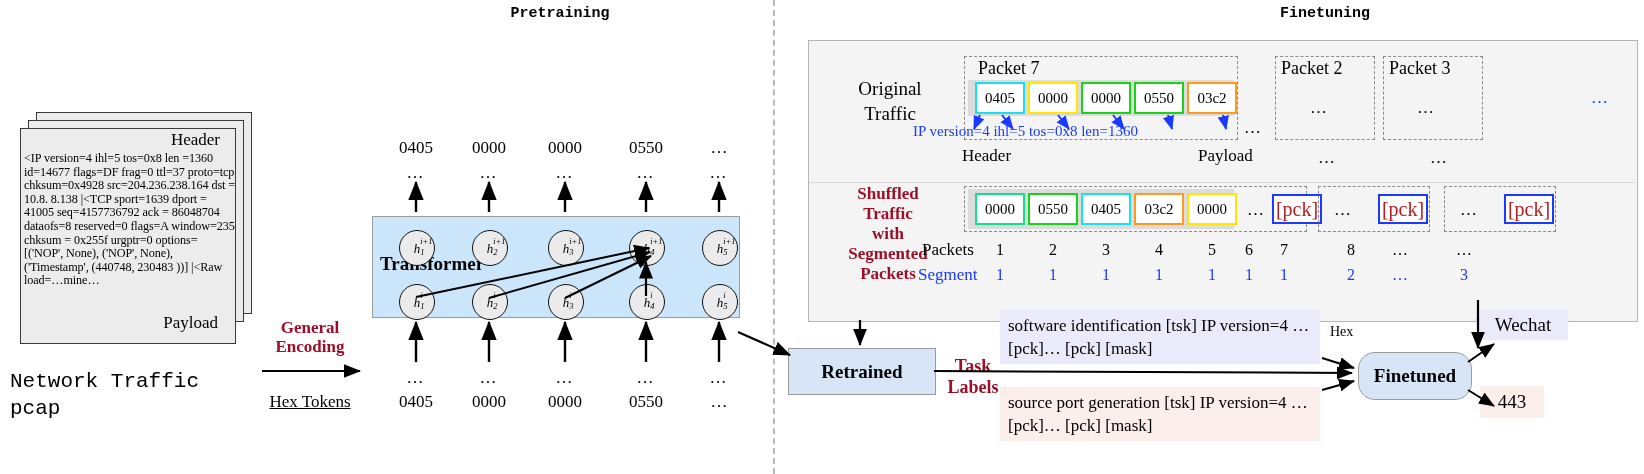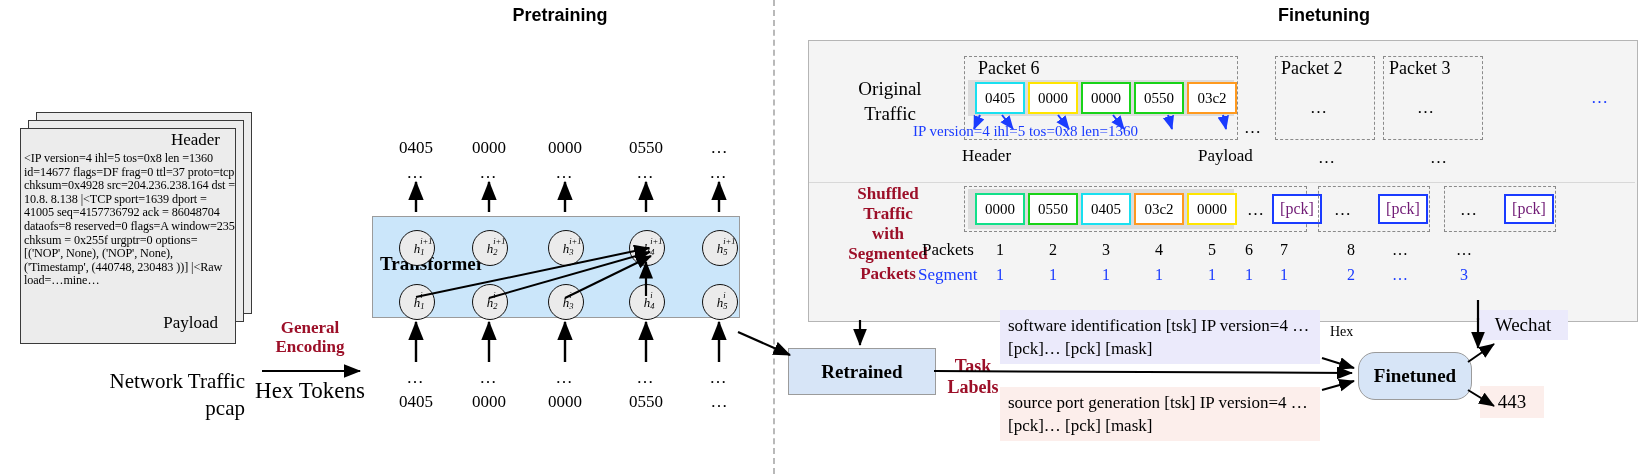--- a/index.html
+++ b/index.html
@@ -1,37 +1,37 @@
 <!DOCTYPE html>
 <html><head>
 <meta charset="utf-8">
 <style>
   html,body{margin:0;padding:0;background:#ffffff;}
   body{width:1644px;height:474px;position:relative;overflow:hidden;
        font-family:"Liberation Serif","DejaVu Serif",serif;color:#000;}
   .abs{position:absolute;}
-  .ttl{font-family:Liberation Sans, sans-serif;font-weight:bold;font-size:18px;}
+  .ttl{font-family:Liberation Mono, monospace;font-weight:bold;font-size:15px;}
   .red{color:#9c0f28;font-weight:bold;font-family:"Liberation Serif","DejaVu Serif",serif;}
 
   
   #divider{left:773px;top:0;width:0;height:474px;border-left:2px dashed #b9b9b9;}
 
   
   .sheet{background:#ececec;border:1.5px solid #3a3a3a;}
   #sheet3{left:36px;top:112px;width:214px;height:200px;}
   #sheet2{left:28px;top:120px;width:214px;height:200px;}
   #sheet1{left:20px;top:128px;width:214px;height:214px;background:#ececec;}
   #hdrLabel{left:20px;top:130px;width:214px;font-size:17px;text-align:right;padding-right:14px;box-sizing:border-box;}
   #pcapText{left:24px;top:152px;width:212px;font-size:12.2px;line-height:13.6px;letter-spacing:-0.1px;}
   #payLabel{left:20px;top:313px;width:214px;font-size:17px;text-align:right;padding-right:16px;box-sizing:border-box;}
-  #ntLabel{left:10px;top:368px;width:235px;font-size:21px;line-height:27px;text-align:right;}
+  #ntLabel{left:10px;top:368px;width:235px;font-size:21px;line-height:27px;text-align:left;font-family:Liberation Mono, monospace;}
 
   
   #genEnc{left:240px;top:318px;width:140px;font-size:17px;line-height:19px;text-align:center;}
-  #hexTok{left:240px;top:378px;width:140px;font-size:23px;text-align:center;}
+  #hexTok{left:240px;top:392px;width:140px;font-size:17px;text-align:center;text-decoration:underline;}
 
   
   #tfBox{left:372px;top:216px;width:366px;height:100px;background:#cbe6fa;border:1.5px solid #9b9b9b;}
   #tfLabel{left:380px;top:253px;font-size:19px;font-weight:bold;}
   .node{position:absolute;width:34px;height:34px;border-radius:50%;background:#ebebeb;border:1.4px solid #111;
         display:flex;align-items:center;justify-content:center;font-size:13px;font-style:italic;}
   .nodeTxt{position:relative;display:inline-block;line-height:1;}
   .nodeTxt .sp{position:absolute;left:100%;top:-5px;font-size:8.5px;}
   .nodeTxt .sb{position:absolute;left:100%;top:6px;font-size:8.5px;}
   .tokTop{position:absolute;font-size:17px;text-align:center;width:70px;}
@@ -42,22 +42,22 @@
   
   #ftPanel{left:808px;top:40px;width:828px;height:280px;background:#f4f4f4;border:1px solid #b5b5b5;}
   #rowDiv{left:809px;top:182px;width:826px;height:0;border-top:1px solid #d8d8d8;}
   #origLbl{left:816px;top:76px;width:148px;font-size:19px;line-height:25px;text-align:center;}
   #shufLbl{left:812px;top:184px;width:152px;font-size:17px;line-height:20px;text-align:center;}
 
   .dashbox{position:absolute;border:1.6px dashed #8a8a8a;box-sizing:border-box;}
   .graystrip{position:absolute;background:#dcdcdc;}
   .hexcell{position:absolute;background:#ffffff;border:2px solid #999;box-sizing:border-box;
            font-size:15px;display:flex;align-items:center;justify-content:center;}
-  .pckcell{position:absolute;background:#ffffff;border:2px solid #1a3bff;color:#701a75;box-sizing:border-box;
-           font-size:16px;display:flex;align-items:center;justify-content:center;}
+  .pckcell{position:absolute;background:#ffffff;border:2px solid #1a3bff;color:#b91c1c;box-sizing:border-box;
+           font-size:20px;display:flex;align-items:center;justify-content:center;}
   .pkLbl{position:absolute;font-size:18px;}
   .dots3{position:absolute;font-size:17px;letter-spacing:2px;}
   .bdots{position:absolute;font-size:17px;letter-spacing:2px;color:#1a3bff;}
 
   #ipline{left:913px;top:123px;font-size:15px;color:#1a3bff;white-space:nowrap;}
   #hdrLbl2{left:962px;top:146px;font-size:17px;}
   #payLbl2{left:1198px;top:146px;font-size:17px;}
   #payDots1{left:1318px;top:148px;font-size:17px;letter-spacing:2px;}
   #payDots2{left:1430px;top:148px;font-size:17px;letter-spacing:2px;}
 
@@ -167,21 +167,21 @@
 
 <div class="abs" id="origLbl" style="white-space:pre-line;">Original
 Traffic</div>
 <div class="abs red" id="shufLbl" style="white-space:pre-line;">Shuffled
 Traffic
 with
 Segmented
 Packets</div>
 
 <div class="dashbox" style="left:964px;top:56px;width:274px;height:84px;"></div>
-<div class="pkLbl" style="left:978px;top:58px;">Packet 6</div>
+<div class="pkLbl" style="left:978px;top:58px;">Packet 7</div>
 <div class="graystrip" style="left:968px;top:80px;width:266px;height:36px;"></div>
 <div id="origCells">
     <div class="hexcell" style="left: 975px; top: 82px; width: 50px; height: 32px; border-color: rgb(25, 224, 240);">0405</div>
     <div class="hexcell" style="left: 1028px; top: 82px; width: 50px; height: 32px; border-color: rgb(255, 229, 0);">0000</div>
     <div class="hexcell" style="left: 1081px; top: 82px; width: 50px; height: 32px; border-color: rgb(24, 211, 24);">0000</div>
     <div class="hexcell" style="left: 1134px; top: 82px; width: 50px; height: 32px; border-color: rgb(24, 211, 24);">0550</div>
     <div class="hexcell" style="left: 1187px; top: 82px; width: 50px; height: 32px; border-color: rgb(255, 154, 31);">03c2</div>
   </div>
 <div class="dots3" style="left:1244px;top:118px;">…</div>
 

